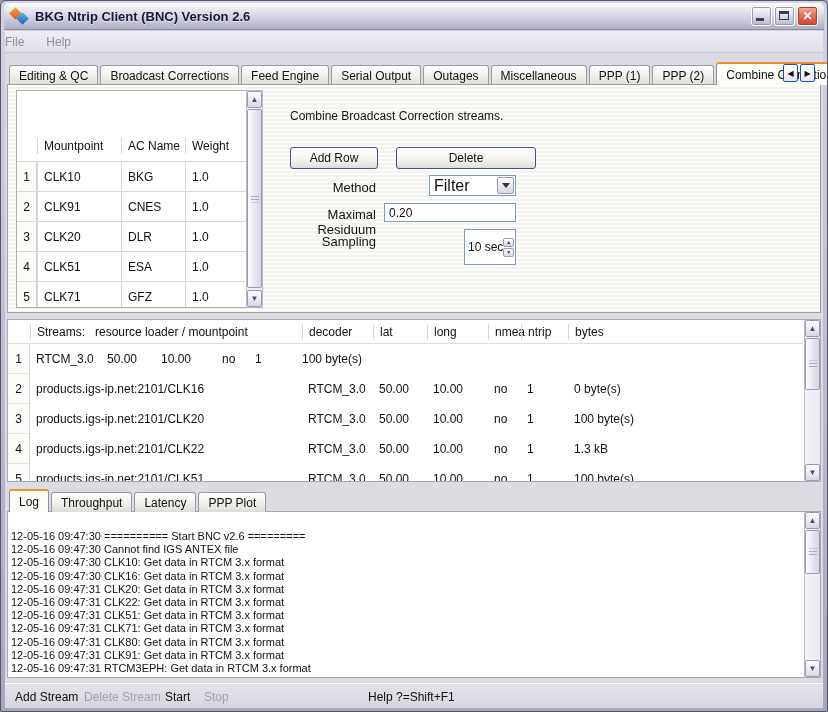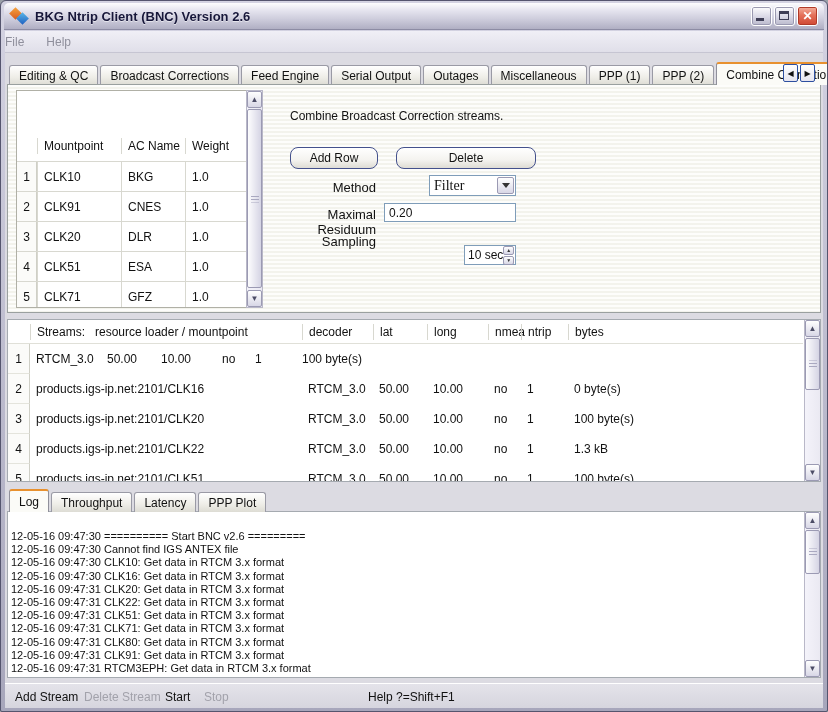--- a/index.html
+++ b/index.html
@@ -90,43 +90,43 @@
   .sb-up{top:0;} .sb-down{bottom:0;}
   .sb-thumb{
     position:absolute;left:0;right:0;border:1px solid #9b9ab3;border-radius:2px;
     background:linear-gradient(90deg,#fdfdfe,#d5d4e4);cursor:grab;
   }
   .sb-grip{position:absolute;left:50%;top:50%;width:8px;height:7px;transform:translate(-50%,-50%);
     background:repeating-linear-gradient(180deg,#a9a8c0 0 1px,transparent 1px 3px);}
   
   .desc{position:absolute;left:282px;top:24px;font-size:12px;}
   .xp-btn{
-    position:absolute;height:22px;border:1px solid #44518c;border-radius:8px;
+    position:absolute;height:22px;border:1px solid #44518c;border-radius:3px;
     background:linear-gradient(180deg,#ffffff 0%,#f4f3ef 60%,#dedcd4 100%);
     font-family:"Liberation Sans",sans-serif;font-size:12px;color:#111;
     display:flex;align-items:center;justify-content:center;cursor:pointer;
   }
   .ctl-label{position:absolute;width:100px;text-align:right;font-size:13px;}
   .combo{
     position:absolute;left:421px;top:90px;width:87px;height:21px;background:#fff;
     border:1px solid #7f9db9;display:flex;align-items:center;cursor:pointer;
   }
-  .combo .val{flex:1;padding-left:4px;font-size:14px;font-family:Liberation Serif, serif;}
+  .combo .val{flex:1;padding-left:4px;font-size:16px;}
   .combo .cbtn{
     width:17px;height:17px;margin:1px;border:1px solid #9b9ab3;border-radius:2px;
     background:linear-gradient(180deg,#fefefe,#d8d7e6);display:flex;align-items:center;justify-content:center;
   }
   .combo .cbtn::after{content:"";width:0;height:0;border:4px solid transparent;border-top:5px solid #333;margin-top:4px;}
   .txt-input{
     position:absolute;left:376px;top:118px;width:132px;height:19px;background:#fff;
     border:1px solid #7f9db9;font-size:12px;padding-left:4px;display:flex;align-items:center;
   }
   .spin{
-    position:absolute;left:456px;top:144px;width:52px;height:20px;background:#fff;
-    border:1px solid #7f9db9;display:flex;align-items:center;margin-top:16px;
+    position:absolute;left:456px;top:144px;width:52px;height:36px;background:#fff;
+    border:1px solid #7f9db9;display:flex;align-items:center;
   }
   .spin .val{flex:1;text-align:left;padding-left:3px;font-size:12px;white-space:nowrap;}
   .spin .btns{width:15px;height:19px;margin-right:1px;display:flex;flex-direction:column;gap:1px;}
   .spin .sbn{flex:1;border:1px solid #9b9ab3;border-radius:2px;background:linear-gradient(180deg,#fefefe,#d8d7e6);
     font-size:5px;color:#333;display:flex;align-items:center;justify-content:center;cursor:pointer;}
   
   .streams{
     position:absolute;left:6px;top:318px;width:814px;height:163px;background:#fff;
     border:1px solid #a5aab0;overflow:hidden;font-size:12px;
   }

